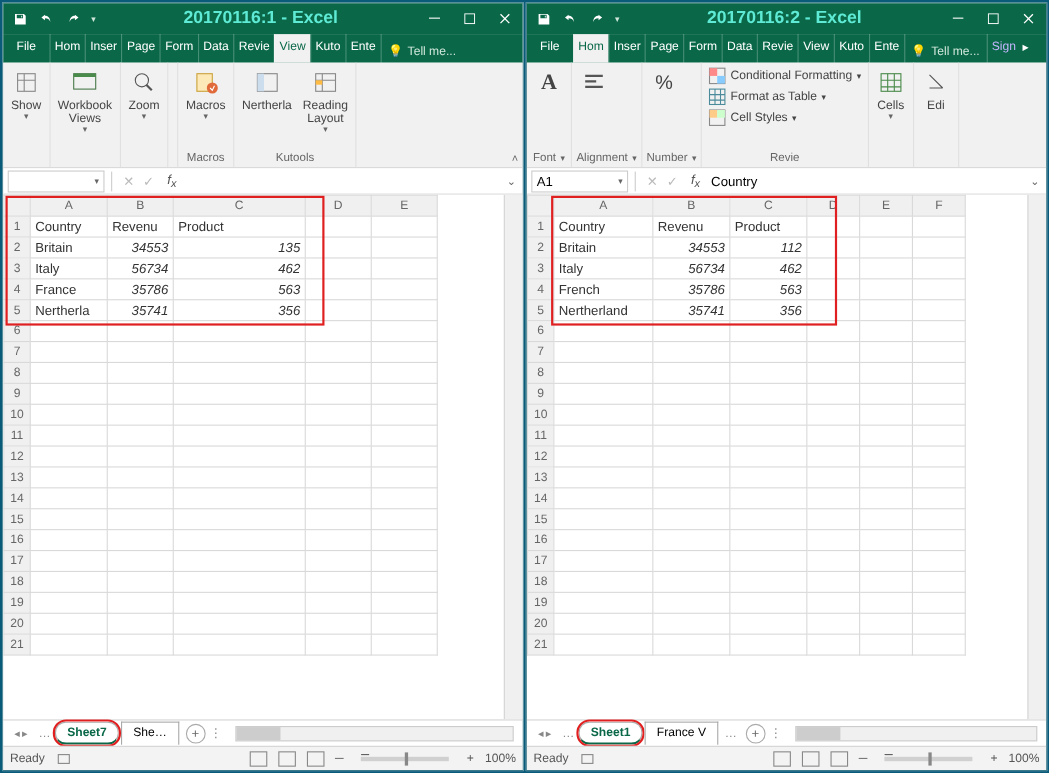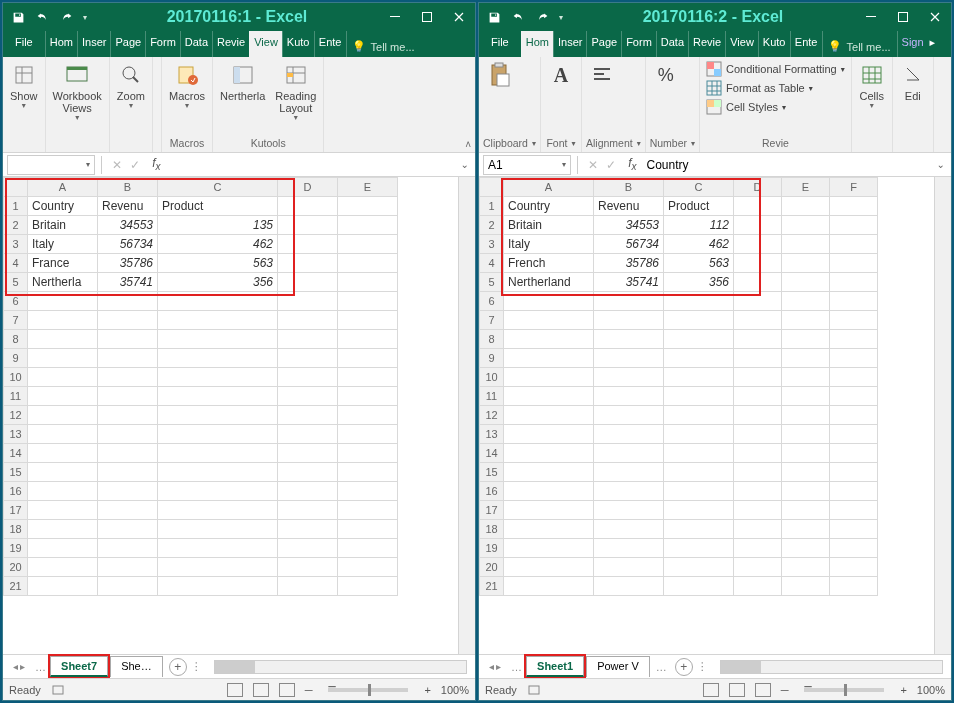--- a/index.html
+++ b/index.html
@@ -62,21 +62,21 @@
 td.num { text-align:right;font-style:italic;}
 .vscroll { width:17px; background:#f0f0f0; border-left:1px solid #d4d4d4;}
 
 .redbox { position:absolute; border:2px solid #e02020; pointer-events:none; z-index:5;}
 
 
 .sheettabs { height: 24px; border-top:1px solid #d4d4d4; display:flex; align-items:center; font-size:11px; background:#fff; padding-left:4px;}
 .tabsnav { display:flex; gap:2px; color:#888; padding:0 6px;}
 .tabsnav span { font-size:10px;}
 .sheet-tab { padding: 3px 10px; border:1px solid #aaa; border-bottom:none; background:#fff; margin-right:2px; font-size:11px;}
-.sheet-tab.active { color:#0a6848; font-weight:bold; border-bottom:2px solid #0a6848; background:#fff;}
+.sheet-tab.active { color:#0a6848; font-weight:bold; border-bottom:2px solid #0a6848; background:#fff;border-radius:10px;}
 .sheet-tab.redframe { outline:2px solid #e02020; outline-offset:0;}
 .sheet-add { width:18px; height:18px; border:1px solid #aaa; border-radius:50%; display:flex; align-items:center; justify-content:center; font-size:12px; color:#666; margin-left:4px;}
 .hscroll-track { flex:1; height:14px; background:#f0f0f0; border:1px solid #ccc; margin:0 8px; position:relative;}
 .hscroll-thumb { position:absolute; left:0; top:0; height:12px; width:40px; background:#cdcdcd;}
 .tabsdots { color:#888; padding:0 4px;}
 
 
 .statusbar { height:22px; background:#f3f3f3; border-top:1px solid #d4d4d4; display:flex; align-items:center; font-size:11px; color:#555; padding:0 6px; gap:10px;}
 .zoom-slider { flex:0 0 80px; height:4px; background:#d0d0d0; position:relative; margin:0 6px;}
 .zoom-slider::before, .zoom-slider::after { content:"─"; position:absolute; top:-7px; font-size:10px;}
@@ -549,37 +549,20 @@
         </div>
     <div class="tell-me">
       <span>💡</span>
       <span>Tell me...</span>
     </div>
     <div class="sign">Sign</div>
     <div style="color:#fff;padding:5px 2px 0">▸</div>
   </div>
 
   <div class="ribbon">
-    <div class="rgroup">
-      <div class="rgroup-body">
-        <div class="rbtn">
-          <div class="ricon">
-                <svg width="24" height="26">
-                  <rect x="5" y="3" width="14" height="20" fill="#c9a36a" stroke="#8a6a3a"></rect>
-                  <rect x="8" y="1" width="8" height="4" fill="#ddd" stroke="#888"></rect>
-                  <rect x="10" y="12" width="12" height="12" fill="#fff" stroke="#888"></rect>
-                </svg>
-              </div>
-        </div>
-      </div>
-      <div class="rgroup-label">
-            <span>Clipboard</span>
-            <span class="drop-arrow"></span>
-          </div>
-    </div>
     <div class="rgroup">
       <div class="rgroup-body">
         <div class="rbtn">
           <div class="ricon" style="font-size:20px;font-family:serif;font-weight:bold;color:#444">A</div>
         </div>
       </div>
       <div class="rgroup-label">
             <span>Font</span>
             <span class="drop-arrow"></span>
           </div>
@@ -914,21 +897,21 @@
   </div>
 
   <div class="sheettabs">
     <div class="tabsnav">
       <span>◂</span>
       <span>▸</span>
     </div>
     <span class="tabsdots">…</span>
     <div id="right-sheets" style="display:flex">
           <div class="sheet-tab active redframe">Sheet1</div>
-          <div class="sheet-tab">Power V</div>
+          <div class="sheet-tab">France V</div>
         </div>
     <span class="tabsdots">…</span>
     <div class="sheet-add">+</div>
     <span class="tabsdots">⋮</span>
     <div class="hscroll-track">
           <div class="hscroll-thumb"></div>
         </div>
   </div>
 
   <div class="statusbar">

